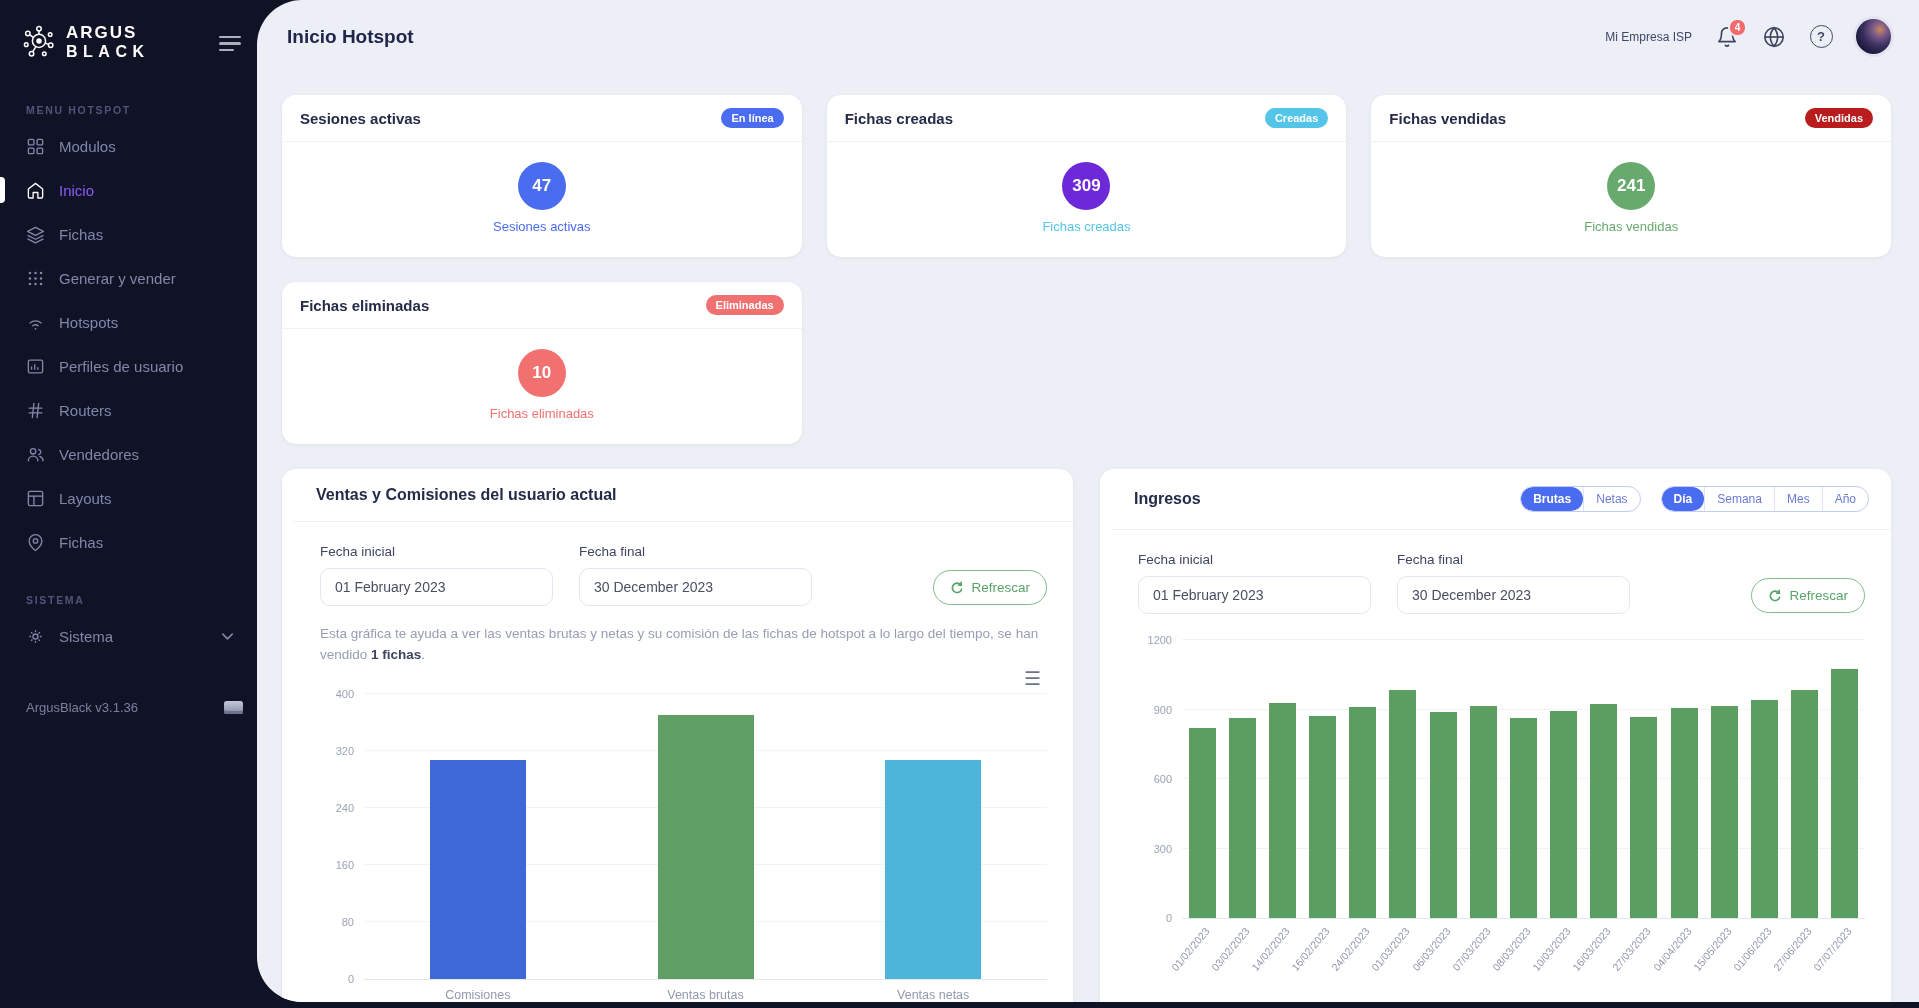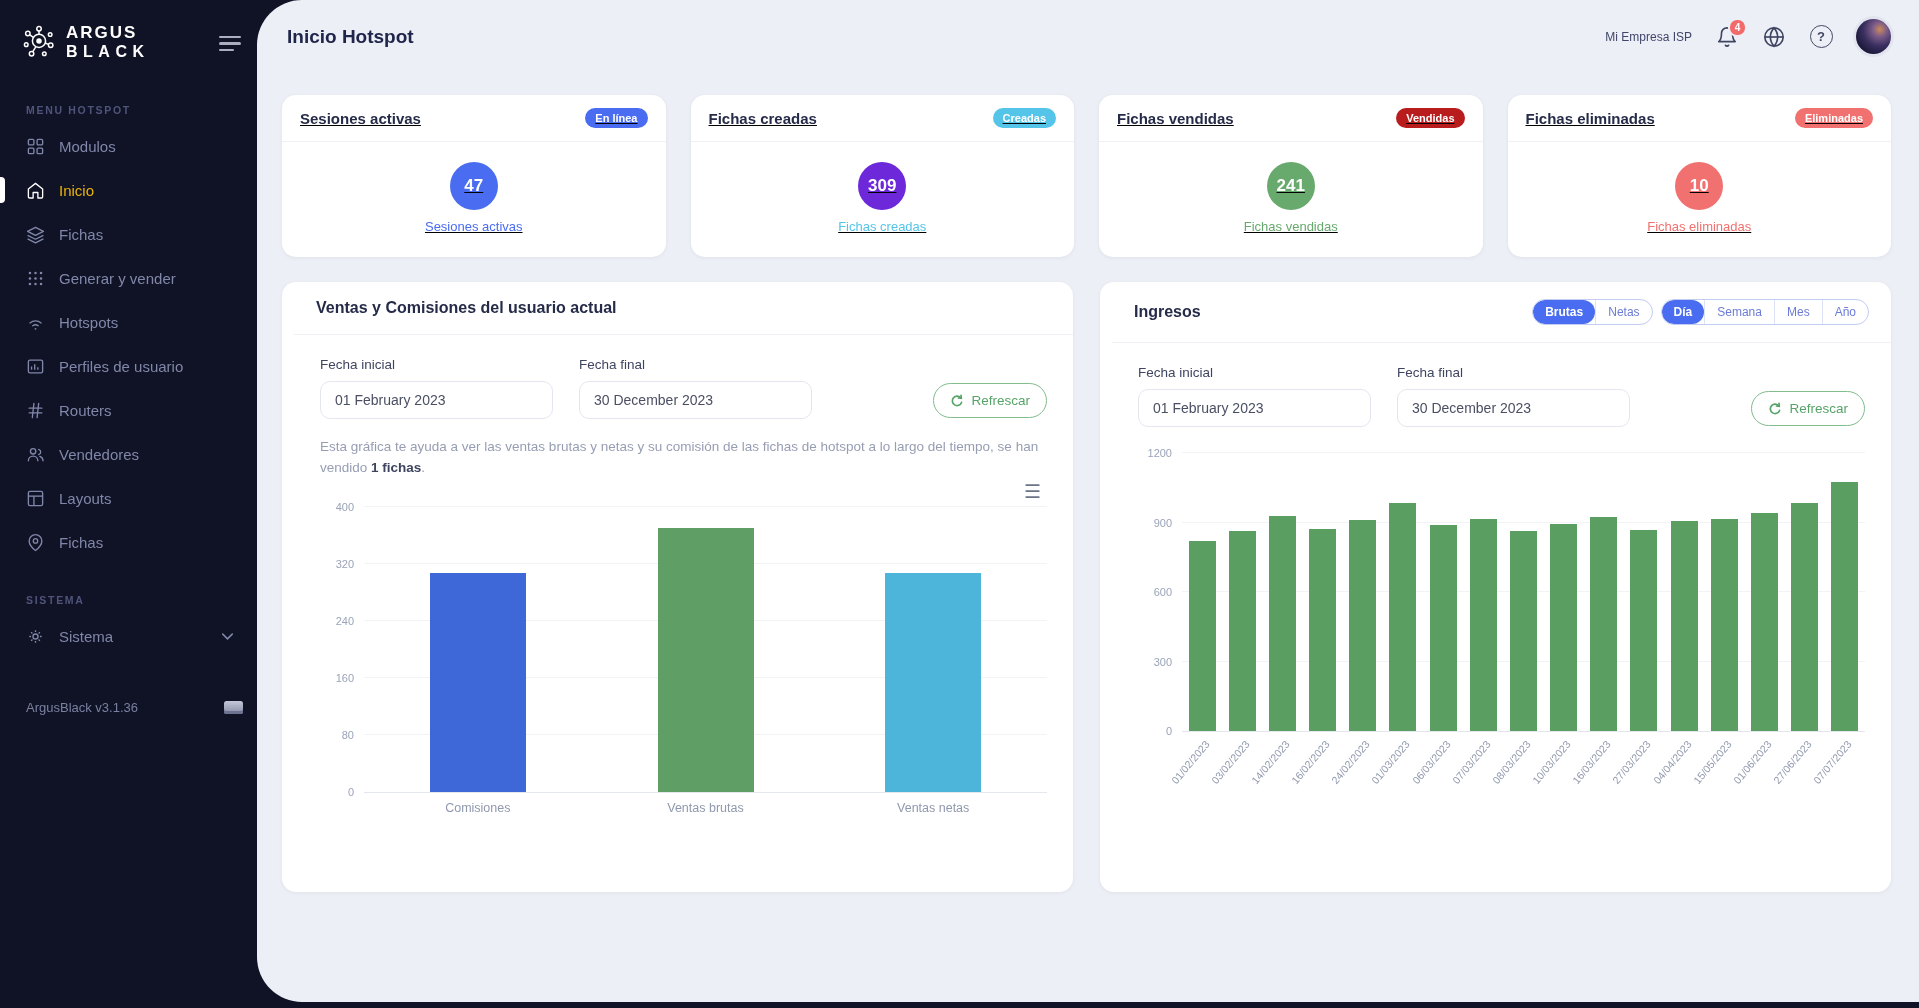--- a/index.html
+++ b/index.html
@@ -16,41 +16,41 @@
   .logo-row{display:flex;align-items:center;gap:10px;padding:24px 0 0 22px;}
   .logo-text{color:#fff;line-height:1;}
   .logo-text .l1{font-size:17px;font-weight:bold;letter-spacing:2px;}
   .logo-text .l2{font-size:16px;letter-spacing:5.5px;margin-top:3px;font-weight:600;}
   .menu-toggle{position:absolute;top:32px;right:16px;cursor:pointer;}
   .menu-toggle div{width:22px;height:2.4px;background:#c7cada;border-radius:2px;margin:4px 0;opacity:.85;}
   .section-label{padding:0 0 0 26px;font-size:10.5px;font-weight:bold;letter-spacing:1.7px;color:#50547a;margin:30px 0 8px;}
   .menu{list-style:none;margin:0;padding:0;}
   .menu-item{position:relative;display:flex;align-items:center;height:44px;padding-left:26px;font-size:15px;color:#8187a8;cursor:pointer;}
   .menu-item svg{width:19px;height:19px;margin-right:14px;flex:0 0 19px;}
-  .menu-item.active{color:#eab308;}
+  .menu-item.active{color:#8b5cf6;}
   .active-bar{position:absolute;left:0;top:9px;width:5px;height:26px;background:#fff;border-radius:0 4px 4px 0;}
   .menu-item .chev{margin-left:auto;margin-right:20px;}
   .version-row{position:absolute;top:700px;left:26px;right:14px;display:flex;align-items:center;justify-content:space-between;font-size:13px;color:#7b80a0;}
   .kbd-icon{width:19px;height:13px;border-radius:2.5px;background:linear-gradient(#c3c7d8,#888da6);box-shadow:inset 0 -3px 0 #6d7290;}
 
   
   .content{flex:1;background:#edeff6;border-radius:45px 0 0 45px;margin-bottom:6px;box-sizing:border-box;padding:0 28px 0 25px;overflow:hidden;}
   .topbar{height:73px;display:flex;align-items:center;justify-content:space-between;}
   .page-title{font-size:19px;font-weight:bold;color:#20264b;padding-left:5px;}
   .top-right{display:flex;align-items:center;gap:23px;}
   .company{font-size:12px;color:#40466b;}
   .icon-btn{position:relative;width:24px;height:24px;display:flex;align-items:center;justify-content:center;cursor:pointer;}
   .badge-dot{position:absolute;top:-7px;right:-8px;background:#f36a6a;color:#fff;font-size:10px;font-weight:bold;min-width:11px;height:15px;padding:0 2px;border-radius:9px;display:flex;align-items:center;justify-content:center;border:2px solid #edeff6;}
   .help-circle{width:21px;height:21px;border:1.9px solid #434963;border-radius:50%;color:#434963;font-size:13px;font-weight:bold;display:flex;align-items:center;justify-content:center;}
   .avatar{width:35px;height:35px;border-radius:50%;box-shadow:0 0 0 3px #e2e5f0;cursor:pointer;
     background:radial-gradient(circle at 68% 30%, #c98a5a 0%, #7a5a88 22%, #3a3060 48%, #171534 80%);}
 
   
   .card{background:#fff;border-radius:14px;box-shadow:0 1px 4px rgba(25,30,70,.06);}
-  .stats{display:grid;grid-template-columns:repeat(4,1fr);gap:25px;margin-top:22px;text-decoration:underline;}
+  .stats{display:grid;grid-template-columns:repeat(3,1fr);gap:25px;margin-top:22px;}
   .stat-card{height:162px;overflow:hidden;}
   .stat-head{display:flex;align-items:center;justify-content:space-between;padding:13px 18px;border-bottom:1px solid #f0f1f6;}
   .stat-title{font-size:15px;font-weight:600;color:#252b48;}
   .badge{font-size:11px;font-weight:bold;color:#fff;padding:4px 10px;border-radius:11px;}
   .stat-body{height:112px;display:flex;flex-direction:column;align-items:center;justify-content:center;gap:9px;}
   .circle{width:48px;height:48px;border-radius:50%;color:#fff;font-weight:bold;font-size:17px;display:flex;align-items:center;justify-content:center;}
   .stat-label{font-size:13px;}
 
   .charts-row{display:grid;grid-template-columns:1fr 1fr;gap:27px;margin-top:25px;}
   .chart-card{height:610px;overflow:hidden;padding-left:12px;}
@@ -60,21 +60,21 @@
 
   .fields{display:flex;align-items:flex-end;}
   .field{margin-right:26px;}
   .field label{display:block;font-size:13.5px;color:#3f4560;margin-bottom:9px;}
   .field input{width:233px;height:38px;box-sizing:border-box;border:1px solid #e3e6ef;border-radius:10px;padding:0 14px;font-size:14px;color:#4a4f63;font-family:"Liberation Sans",sans-serif;background:#fff;outline:none;}
   .refresh-btn{margin-left:auto;margin-bottom:1px;display:inline-flex;align-items:center;gap:7px;background:#fff;border:1px solid #82bb8c;color:#57a369;font-size:13.5px;padding:9px 16px;border-radius:19px;cursor:pointer;font-family:"Liberation Sans",sans-serif;}
   .desc{margin-top:18px;font-size:13.5px;color:#979eb4;line-height:1.55;}
   .desc b{color:#3f4560;}
 
   
-  .head-toggles{display:flex;align-items:center;gap:8px;}
+  .head-toggles{display:flex;align-items:center;gap:20px;}
   .toggle-group{display:inline-flex;border:1px solid #c2cbf2;border-radius:15px;background:#fff;overflow:hidden;}
   .toggle-option{padding:5px 12px;font-size:12px;color:#6b7bd6;cursor:pointer;border-left:1px solid #dde2f7;white-space:nowrap;}
   .toggle-option:first-child{border-left:none;}
   .toggle-option.selected{background:#4a6cf0;color:#fff;border-radius:14px;font-weight:bold;}
 
   
   .chart-menu{text-align:right;height:20px;margin:6px 6px 2px 0;color:#6d7488;font-size:19px;line-height:14px;cursor:pointer;}
   .chart{display:flex;}
   .y-axis{position:relative;flex:0 0 44px;}
   .ytick{position:absolute;right:10px;font-size:11px;color:#9aa3b8;}

